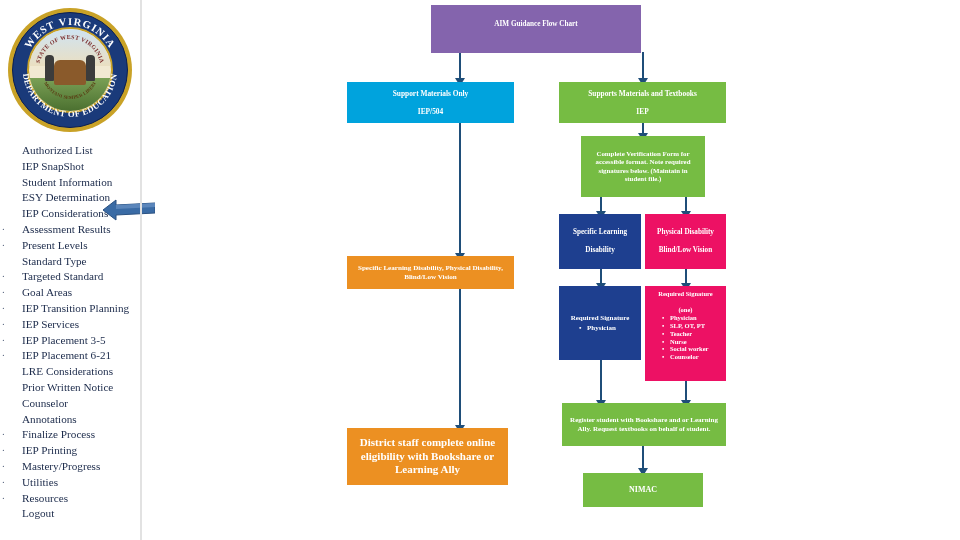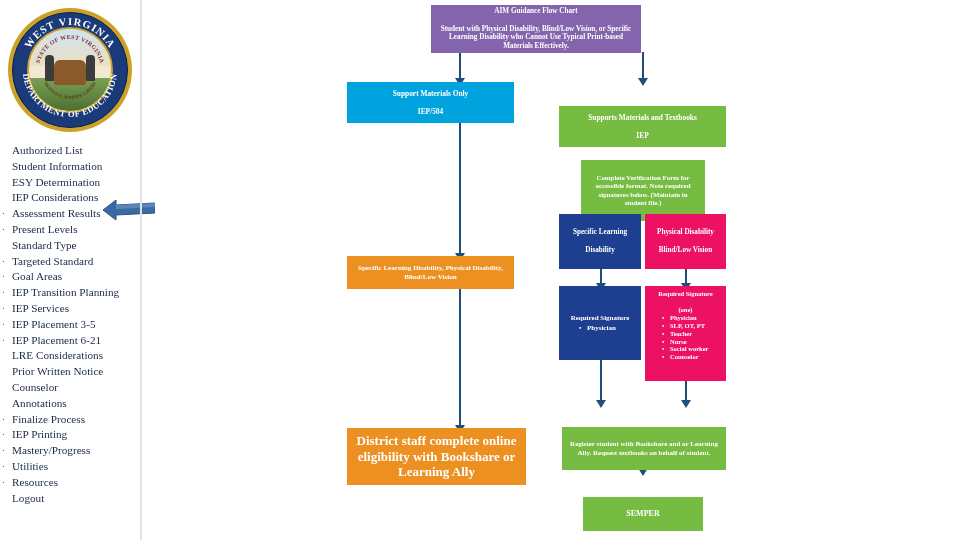--- a/index.html
+++ b/index.html
@@ -80,21 +80,21 @@
 
   #sidebar-menu {
     position: absolute;
     left: 0; top: 143px;
     width: 140px;
   }
   .menu-item {
     position: relative;
     height: 15.8px;
     line-height: 15.8px;
-    padding-left: 12px;
+    padding-left: 22px;
     font-size: 11.2px;
     color: #1b2a4a;
     white-space: nowrap;
     font-family: "Liberation Serif", serif;
   }
   .menu-item.has-bullet::before {
     content: "\2219";
     position: absolute;
     left: 2px;
     top: 0;
@@ -124,21 +124,21 @@
     color: #ffffff;
     font-family: "Liberation Serif", serif;
     font-weight: bold;
     line-height: 1.22;
     padding: 13px 5px;
   }
   .node span { display: block; width: 100%; }
 
   .n-title   { background: #8464ad; }
   .n-cyan    { background: #00a3dd; }
-  .n-green   { background: #76bc43; margin-top: 24px; }
+  .n-green   { background: #76bc43; }
   .n-navy    { background: #1e3f8f; }
   .n-pink    { background: #ed1164; }
   .n-orange  { background: #ec9022; }
 
   .bullets {
     margin: 0;
     padding-left: 13px;
     text-align: left;
     list-style: none;
   }
@@ -198,20 +198,21 @@
         <textPath href="#arcInnerTop" startOffset="50%" text-anchor="middle">STATE OF WEST VIRGINIA</textPath>
       </text>
       <text font-family="Liberation Serif, serif" font-size="4.6" font-weight="bold" fill="#5a3a12" letter-spacing="0.2">
         <textPath href="#arcInnerBottom" startOffset="50%" text-anchor="middle">MONTANI SEMPER LIBERI</textPath>
       </text>
     </svg>
   </div>
 
   <div id="sidebar-menu">
       <div class="menu-item">Authorized List</div>
+      <div class="menu-item">IEP SnapShot</div>
       <div class="menu-item">Student Information</div>
       <div class="menu-item">ESY Determination</div>
       <div class="menu-item">IEP Considerations</div>
       <div class="menu-item has-bullet">Assessment Results</div>
       <div class="menu-item has-bullet">Present Levels</div>
       <div class="menu-item">Standard Type</div>
       <div class="menu-item has-bullet">Targeted Standard</div>
       <div class="menu-item has-bullet">Goal Areas</div>
       <div class="menu-item has-bullet">IEP Transition Planning</div>
       <div class="menu-item has-bullet">IEP Services</div>
@@ -270,21 +271,20 @@
 
   <div class="conn" style="left:545px; top:381px; width:2px; height:22px;"></div>
   <div class="arrowhead" style="left:541px; top:400px;"></div>
 
   <div class="conn" style="left:502px; top:446px; width:2px; height:24px;"></div>
   <div class="arrowhead" style="left:498px; top:468px;"></div>
 
   <div class="node n-title" style="left:291px; top:5px; width:210px; height:48px; font-size:7.2px;">
     <span>
       <span>AIM Guidance Flow Chart</span><br>
-      <span>Student with Physical Disability, Blind/Low Vision, or Specific Learning Disability who Cannot Use Typical Print-based Materials Effectively.</span>
     </span>
   </div>
 
   <div class="node n-cyan" style="left:207px; top:82px; width:167px; height:41px; font-size:7.4px;">
     <span>
       <span>Support Materials Only</span><br>
       <span>IEP/504</span>
     </span>
   </div>
 
@@ -334,25 +334,25 @@
           <li>Social worker</li>
           <li>Counselor</li>
         </ul>
     </span>
   </div>
 
   <div class="node n-orange" style="left:207px; top:256px; width:167px; height:33px; font-size:7.1px;">
     <span>Specific Learning Disability, Physical Disability, Blind/Low Vision</span>
   </div>
 
-  <div class="node n-orange" style="left:207px; top:428px; width:179px; height:57px; font-size:13px;">
+  <div class="node n-orange" style="left:207px; top:428px; width:161px; height:57px; font-size:11px;">
     <span>District staff complete online eligibility with Bookshare or Learning Ally</span>
   </div>
 
   <div class="node n-green" style="left:422px; top:403px; width:164px; height:43px; font-size:7px; padding:14px 8px;">
     <span>Register student with Bookshare and or Learning Ally. Request textbooks on behalf of student.</span>
   </div>
 
   <div class="node n-green" style="left:443px; top:473px; width:120px; height:34px; font-size:8px;">
-    <span>SEMPER</span>
+    <span>NIMAC</span>
   </div>
 
 </div>
 
 </body></html>

